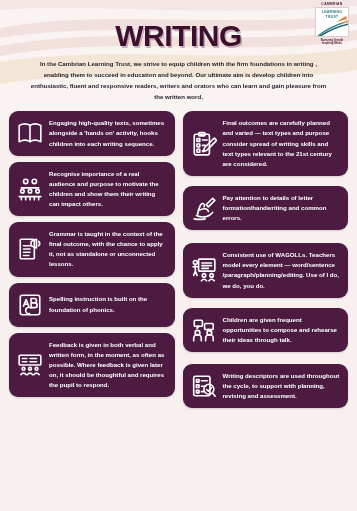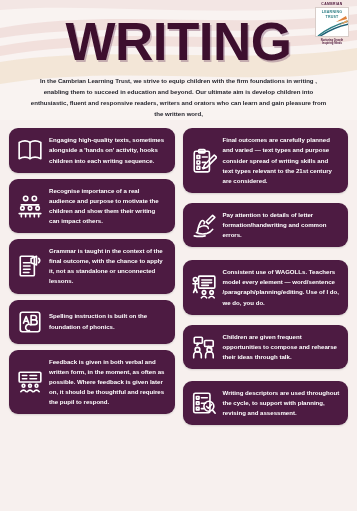--- a/index.html
+++ b/index.html
@@ -32,25 +32,25 @@
     position:absolute; left:0; right:0; top:2px;
     text-align:center; font-size:3.6px; font-weight:bold;
     color:#2f7f86; line-height:1.35; letter-spacing:.2px;
   }
   .logo-tag {
     font-size:2.7px; color:#4a1338; text-align:center;
     line-height:1.25; margin-top:1.5px; font-weight:bold;
   }
   .title {
     text-align:center;
-    font-size:53px;
+    font-size:30px;
     font-weight:bold;
     color:#3d0f2e;
     letter-spacing:-.5px;
-    padding-top:15px;
+    padding-top:21px;
     line-height:1;
     text-shadow:1.5px 1.5px 0 rgba(120,80,110,.38);
   }
   .intro {
     width:300px; margin:7px auto 0; text-align:center;
     font-size:6.1px; line-height:1.82; color:#1f1f28; font-weight:bold;
   }
   
   .columns {
     position:relative; z-index:2;

